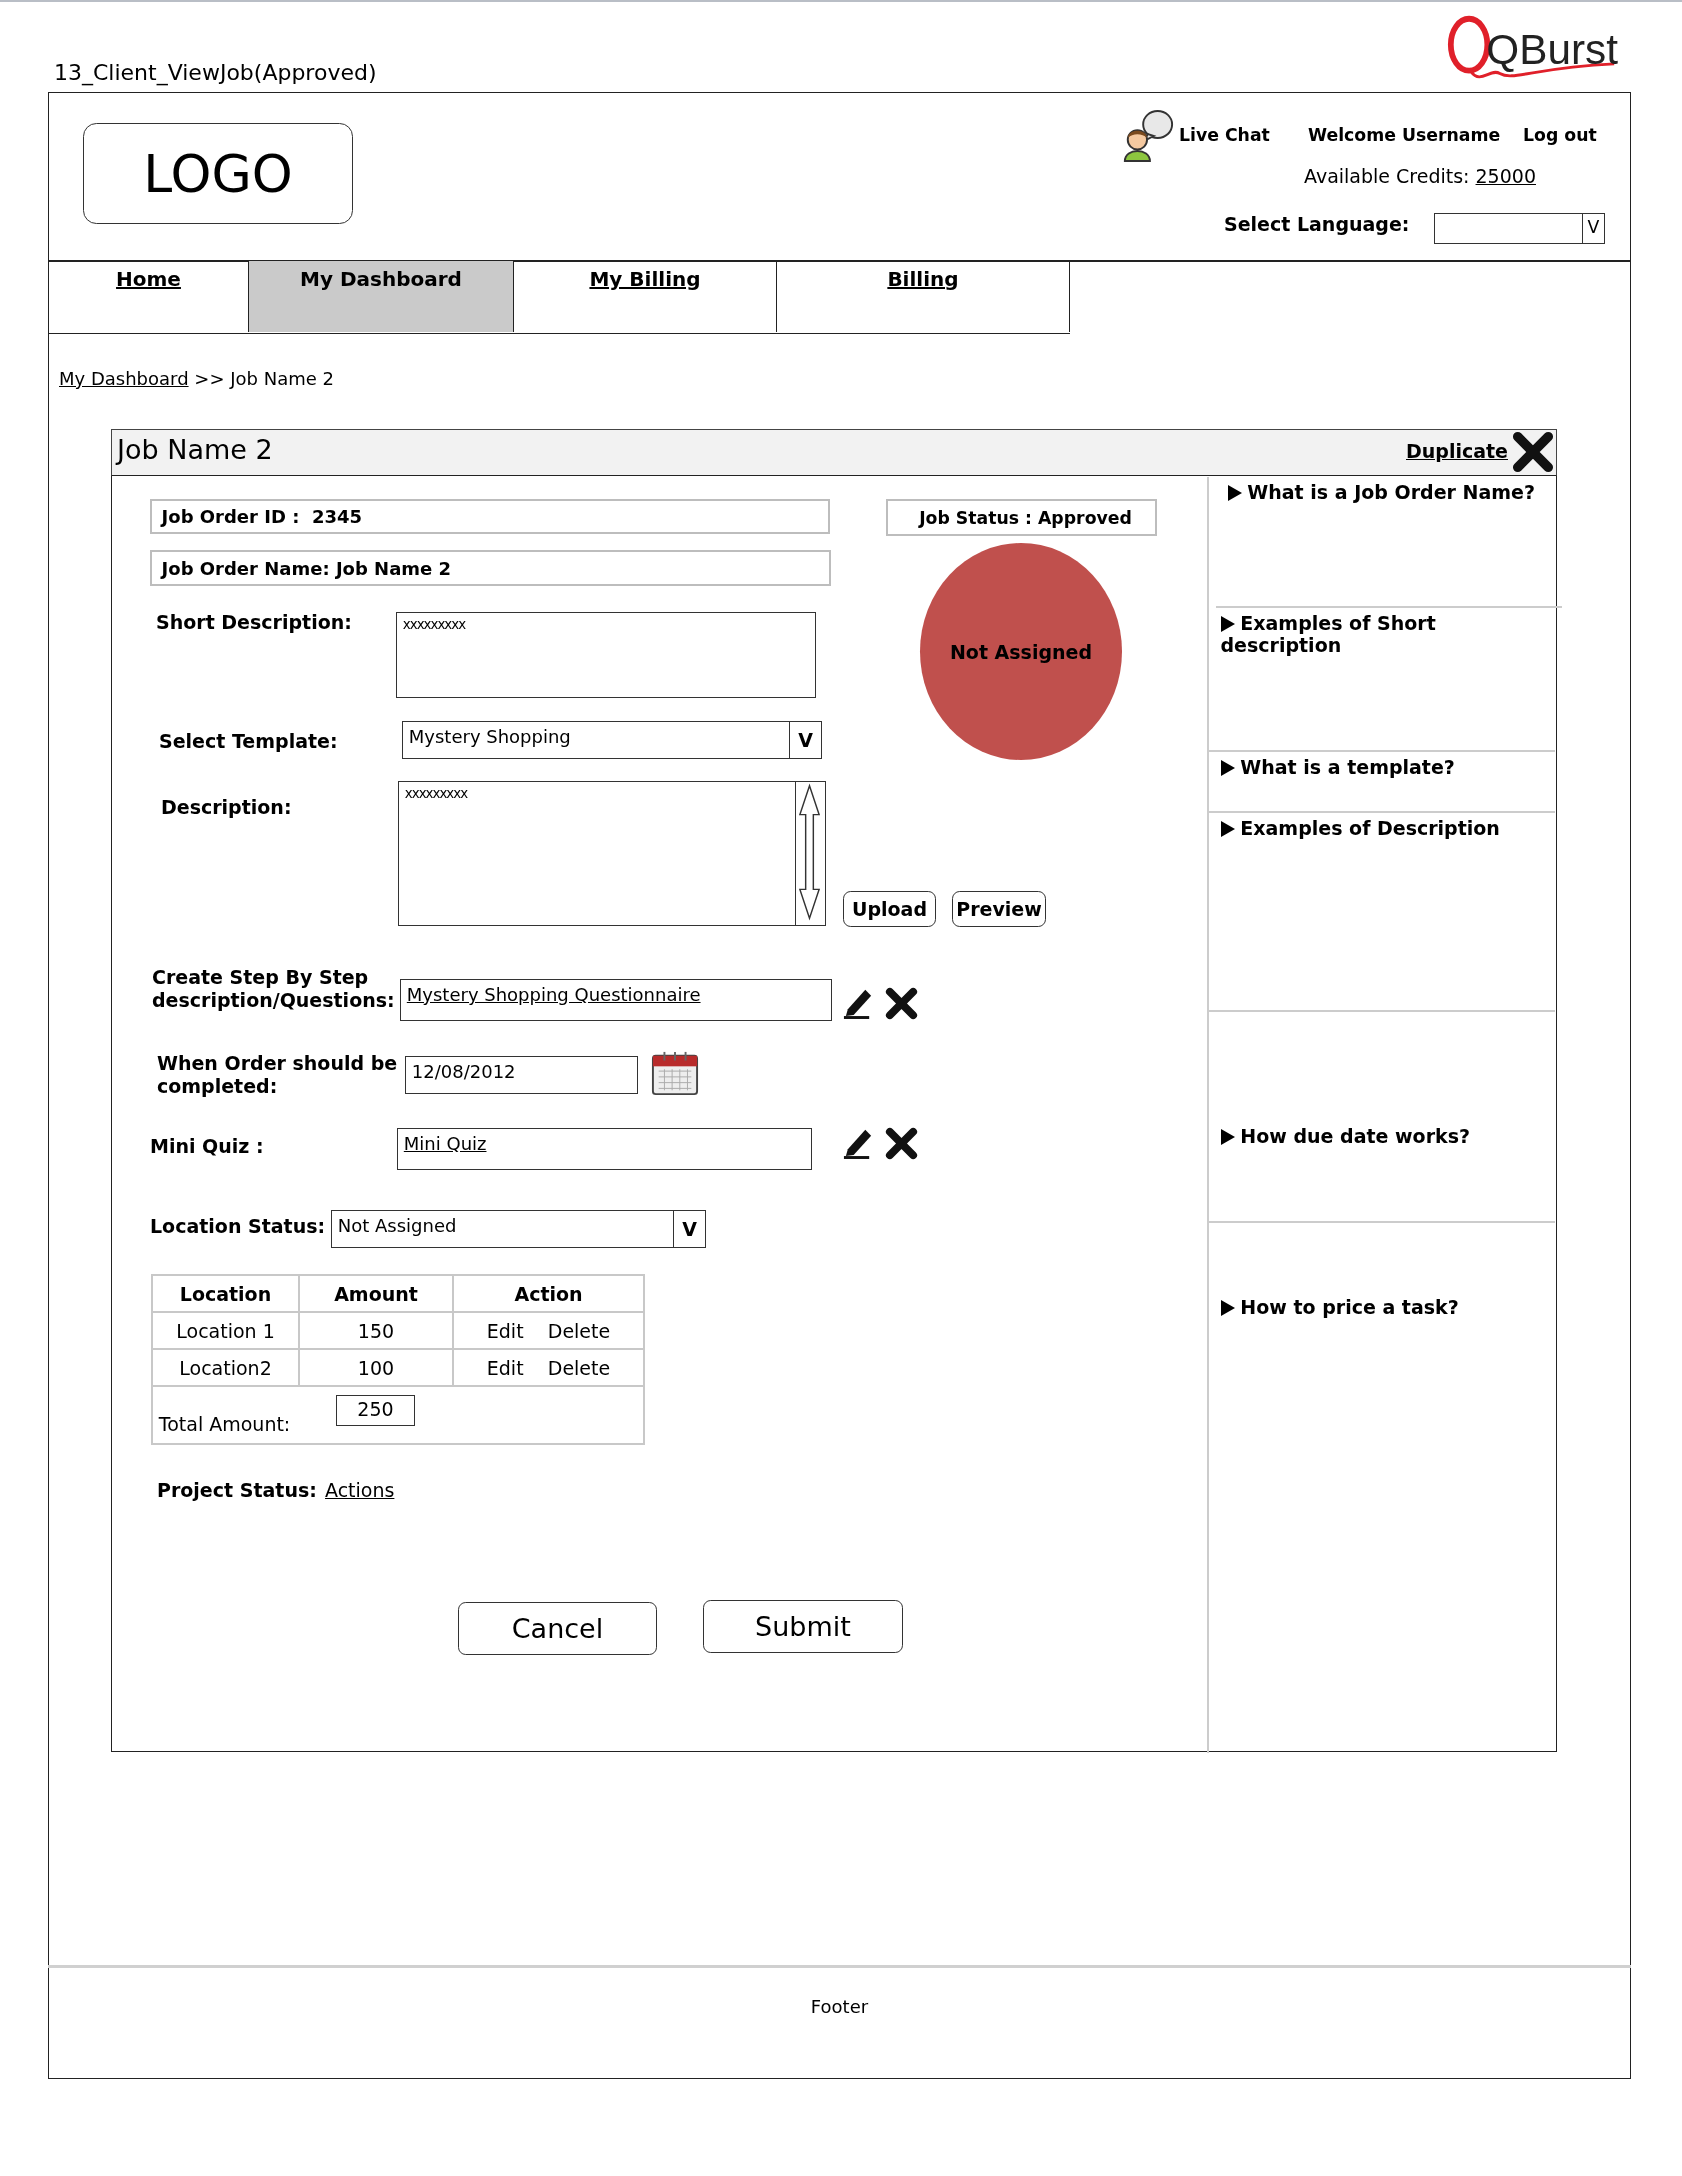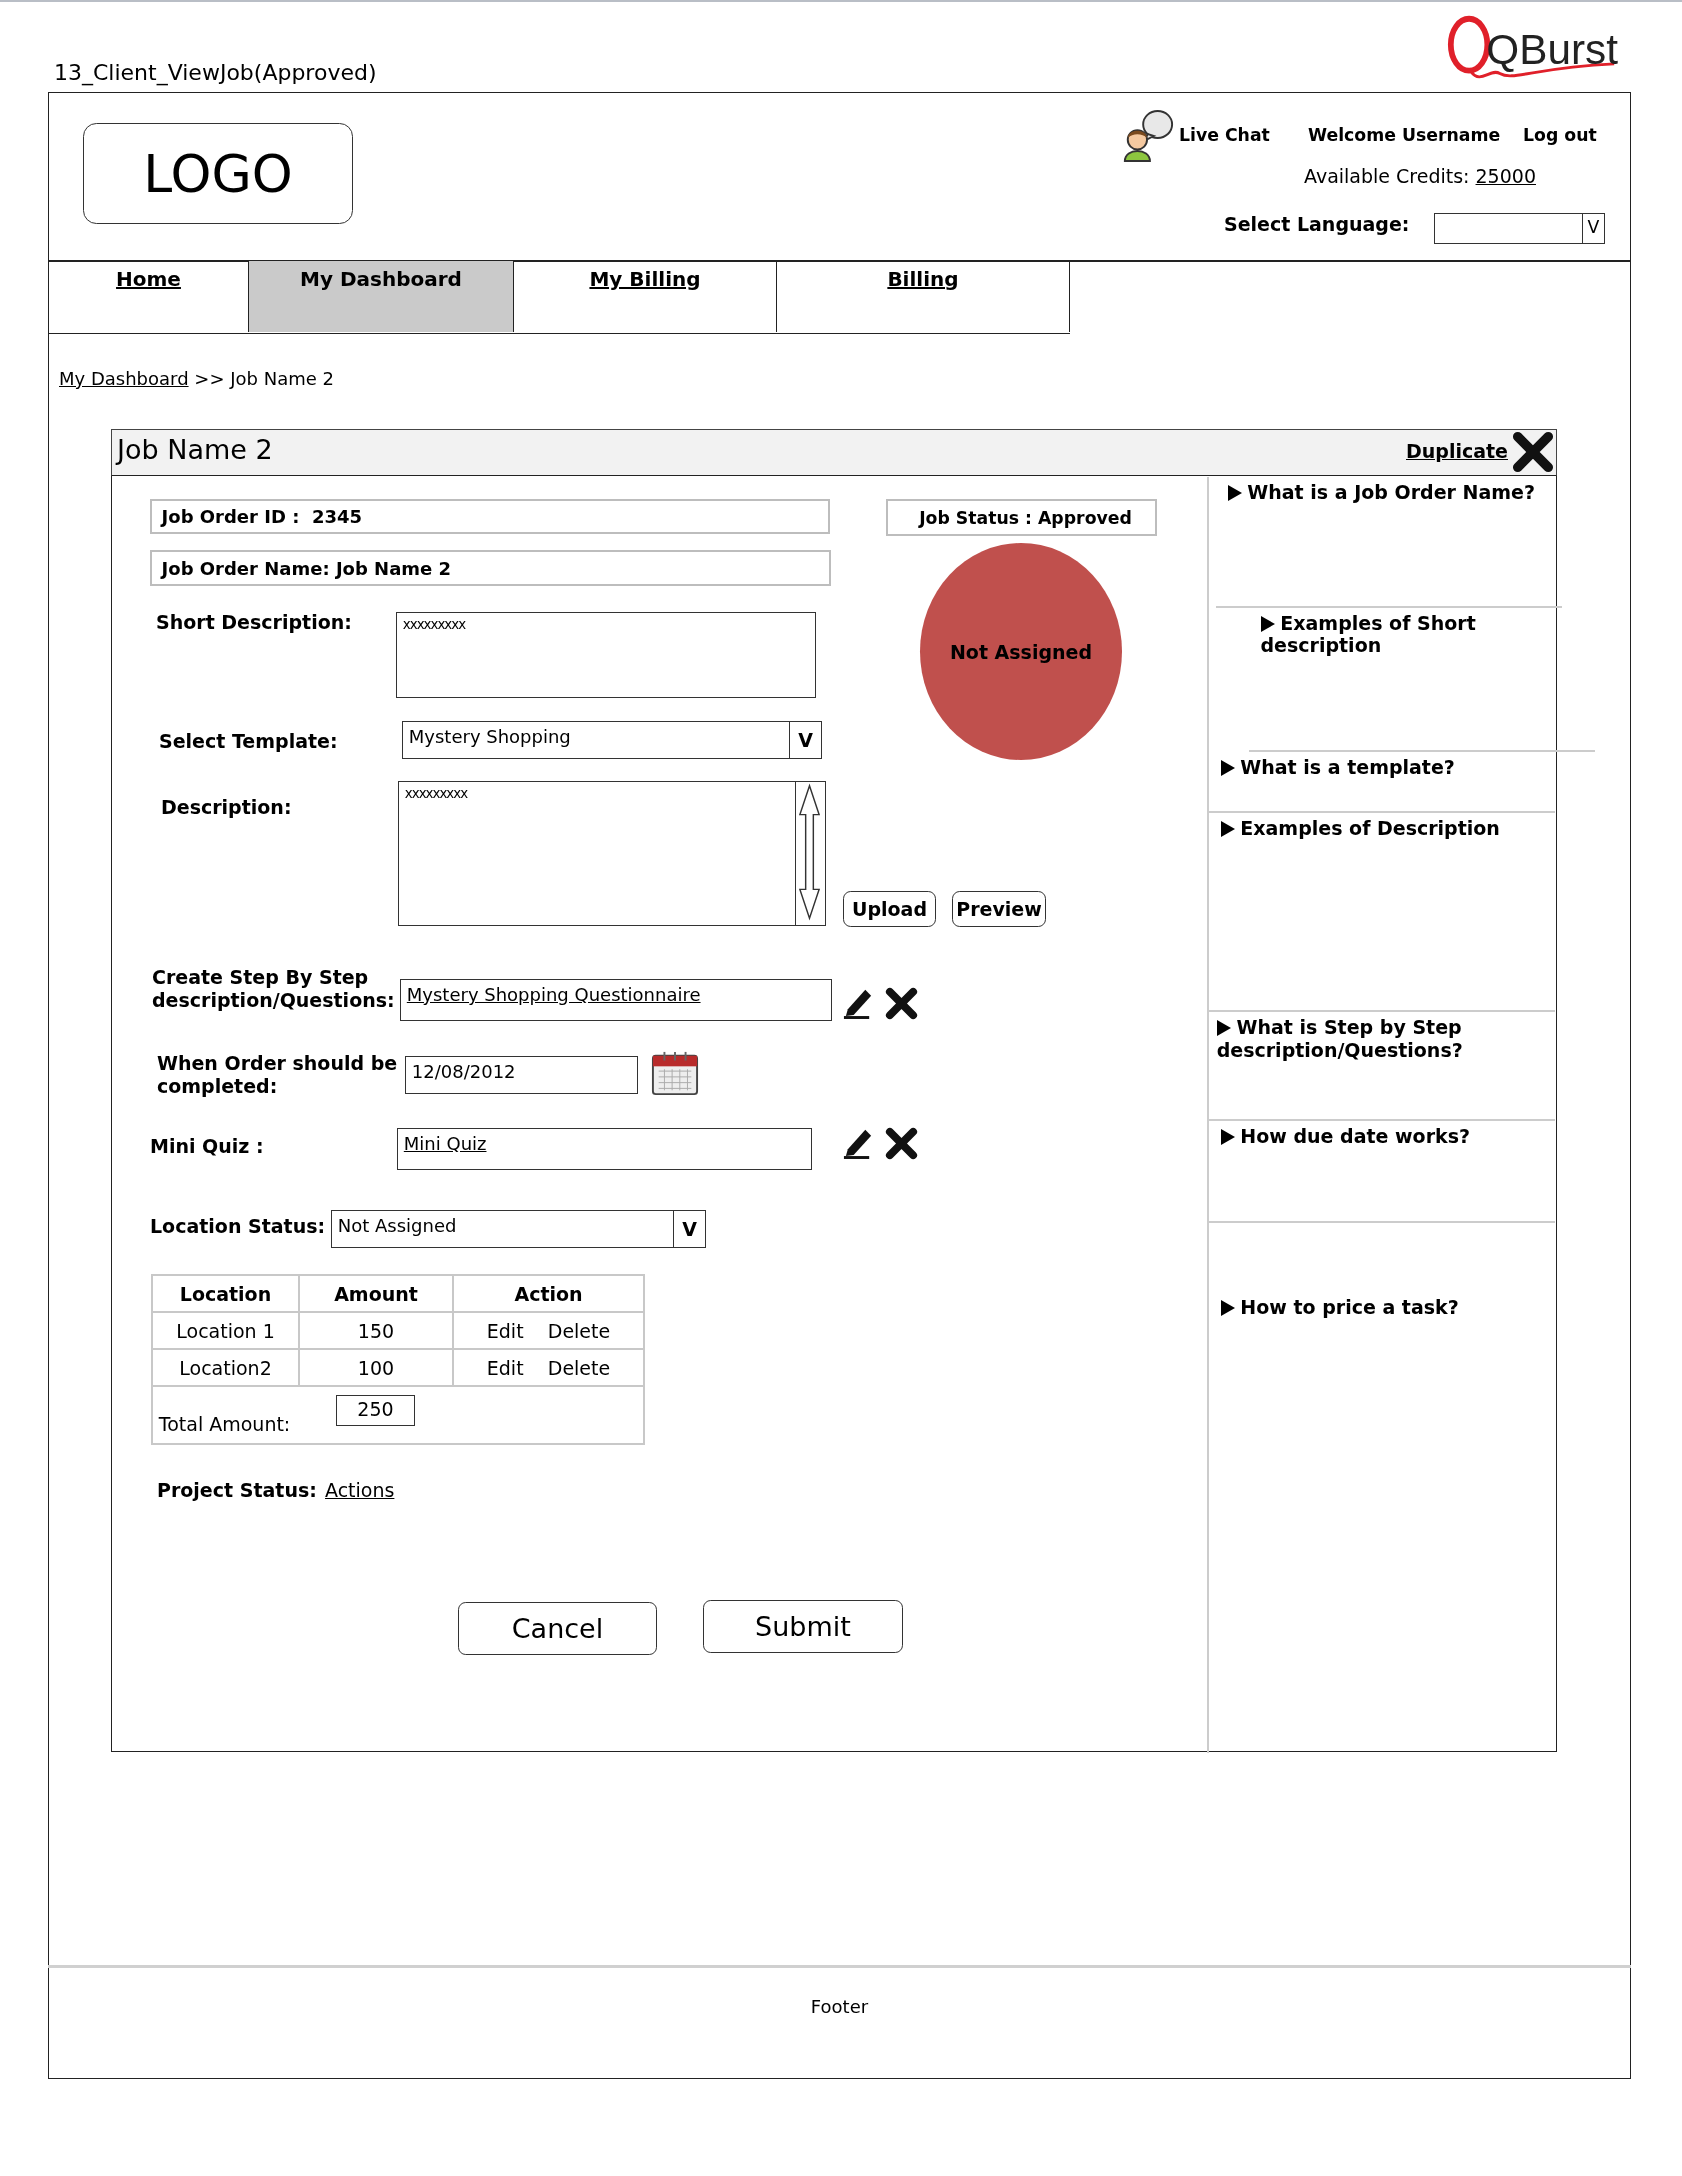--- a/index.html
+++ b/index.html
@@ -248,23 +248,22 @@
   </table>
 
 <div class="abs lbl" style="left:157px;top:1479px;">Project Status:</div>
 <div class="abs u" style="left:325px;top:1479px;font-size:19px;">Actions</div>
 
 <div class="abs btn big" style="left:458px;top:1602px;width:199px;height:53px;">Cancel</div>
 <div class="abs btn big" style="left:703px;top:1600px;width:200px;height:53px;">Submit</div>
 
 <div class="abs sidebar">
   <div class="help" style="top:0;height:131px;margin-left:7px;"><span class="tri"></span><span>What is a Job Order Name?</span></div>
-  <div class="help" style="top:131px;height:144px;margin-left:40px;"><span class="tri"></span><span>Examples of Short description</span></div>
+  <div class="help" style="top:131px;height:144px;"><span class="tri"></span><span>Examples of Short description</span></div>
   <div class="help" style="top:275px;height:61px;"><span class="tri"></span><span>What is a template?</span></div>
   <div class="help" style="top:336px;height:199px;"><span class="tri"></span><span>Examples of Description</span></div>
-  <div class="help" style="top:535px;height:109px;padding-left:7.7px;line-height:23px;"><span class="tri"></span><span>What is Step by Step description/Questions?</span></div>
   <div class="help" style="top:644px;height:102px;"><span class="tri"></span><span>How due date works?</span></div>
   <div class="help" style="top:815px;height:461px;border-bottom:none;"><span class="tri"></span><span>How to price a task?</span></div>
 </div>
 
 <div class="abs footer-line"></div>
 <div class="abs footer">Footer</div>
 
 
 </body></html>

